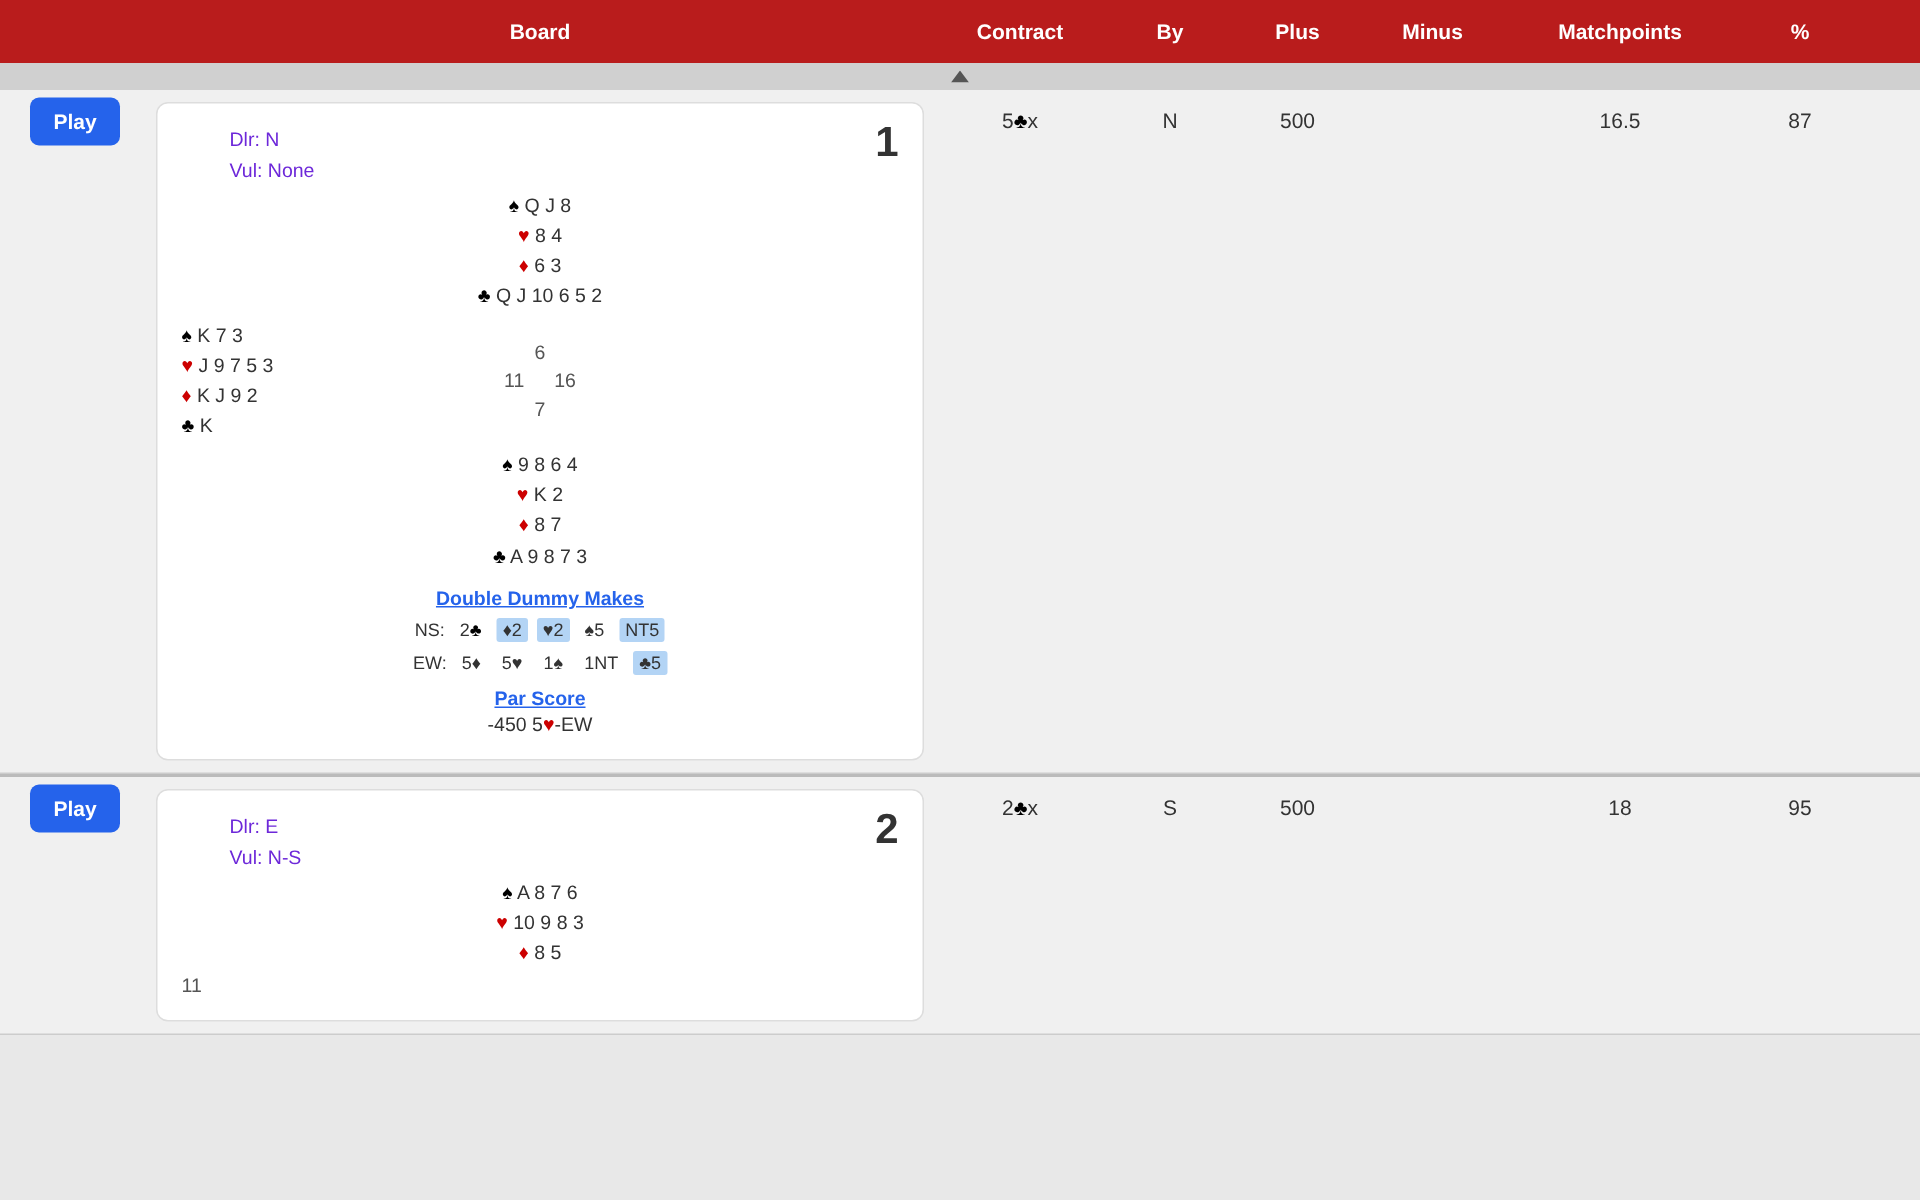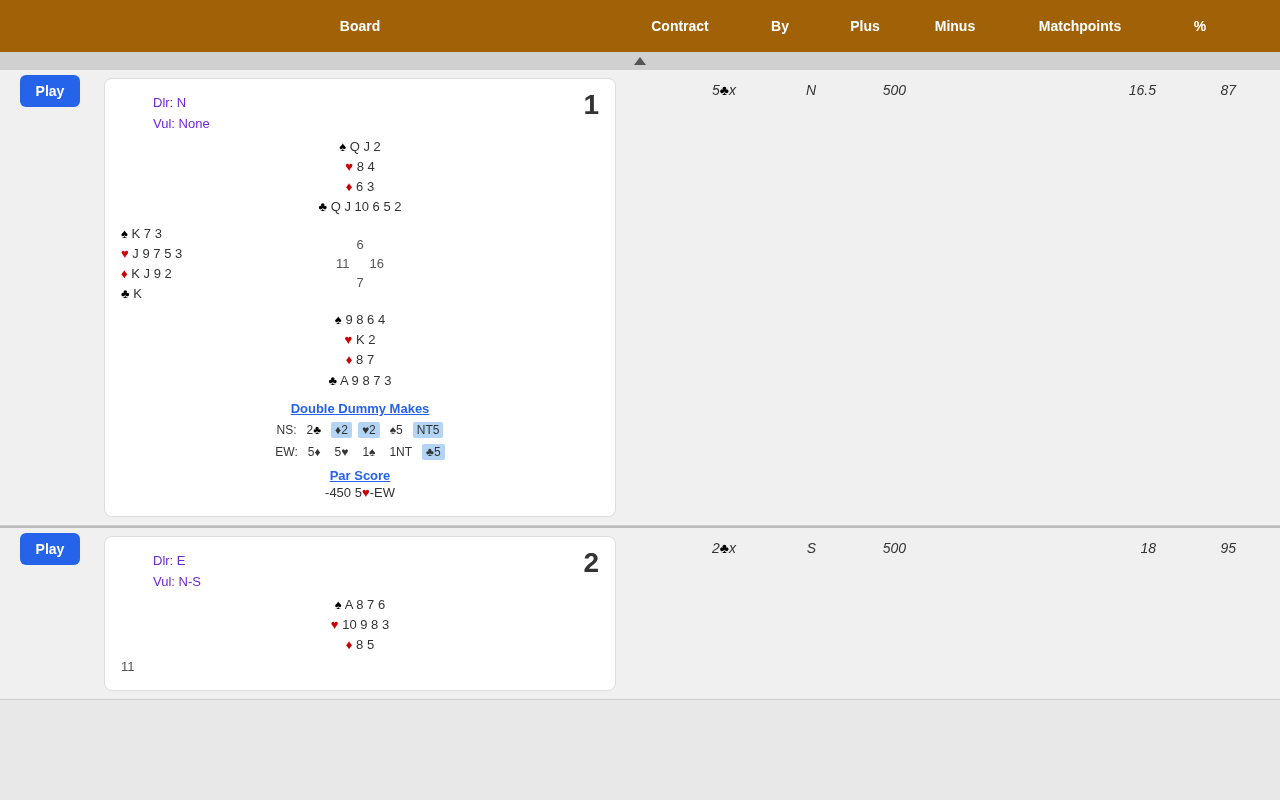--- a/index.html
+++ b/index.html
@@ -1,26 +1,26 @@
 <!DOCTYPE html>
 <html><head>
   <meta charset="utf-8">
   <style>
     * { box-sizing: border-box; margin: 0; padding: 0; }
     body { font-family: Arial, sans-serif; font-size: 14px; background: #e8e8e8; }
 
     .header-row {
       display: grid;
       grid-template-columns: 100px 520px 120px 80px 90px 90px 160px 80px;
-      background: #a16207;
+      background: #b91c1c;
       color: white;
       font-weight: bold;
       text-align: center;
       align-items: center;
-      height: 52px;
+      height: 42px;
       position: sticky;
       top: 0;
       z-index: 10;
     }
     .header-row .col-board { text-align: center; }
     .header-row .col { text-align: center; padding: 0 4px; }
 
     .board-row {
       display: grid;
       grid-template-columns: 100px 520px 120px 80px 90px 90px 160px 80px;
@@ -82,26 +82,25 @@
     .ddm-label { font-size: 12px; color: #333; }
     .ddm-val { font-size: 12px; padding: 1px 4px; border-radius: 2px; }
     .ddm-val-blue { background: #b3d4f5; }
     .ddm-val-normal { color: #333; }
 
     .par-section { margin-top: 8px; text-align: center; }
     .par-title { color: #2563eb; text-decoration: underline; font-size: 13px; font-weight: bold; cursor: pointer; }
     .par-value { font-size: 13px; color: #333; margin-top: 2px; }
 
     .data-cell {
-      text-align: right;
+      text-align: center;
       padding: 12px 4px;
       font-size: 14px;
       color: #333;
       align-self: flex-start;
-      font-style: italic;
     }
     .contract-cell { font-size: 14px; }
 
     .scroll-btn {
       display: flex;
       justify-content: center;
       align-items: center;
       background: #d0d0d0;
       height: 18px;
       cursor: pointer;
@@ -139,21 +138,21 @@
     <button class="play-btn">Play</button>
   </div>
 
   <div>
     <div class="board-card">
       <div class="board-number">1</div>
       <div class="board-info">Dlr: N</div>
       <div class="board-info">Vul: None</div>
 
       <div class="north" style="margin-bottom:4px;">
-        <div class="hand-line"><span class="sp"></span> <span>Q J 2</span></div>
+        <div class="hand-line"><span class="sp"></span> <span>Q J 8</span></div>
         <div class="hand-line"><span class="ht"></span> <span>8 4</span></div>
         <div class="hand-line"><span class="dm"></span> <span>6 3</span></div>
         <div class="hand-line"><span class="cl"></span> <span>Q J 10 6 5 2</span></div>
       </div>
 
       <div style="display:grid; grid-template-columns:160px auto 160px; align-items:center; margin: 6px 0;">
         <div>
           <div class="hand-line"><span class="sp"></span> <span>K 7 3</span></div>
           <div class="hand-line"><span class="ht"></span> <span>J 9 7 5 3</span></div>
           <div class="hand-line"><span class="dm"></span> <span>K J 9 2</span></div>

